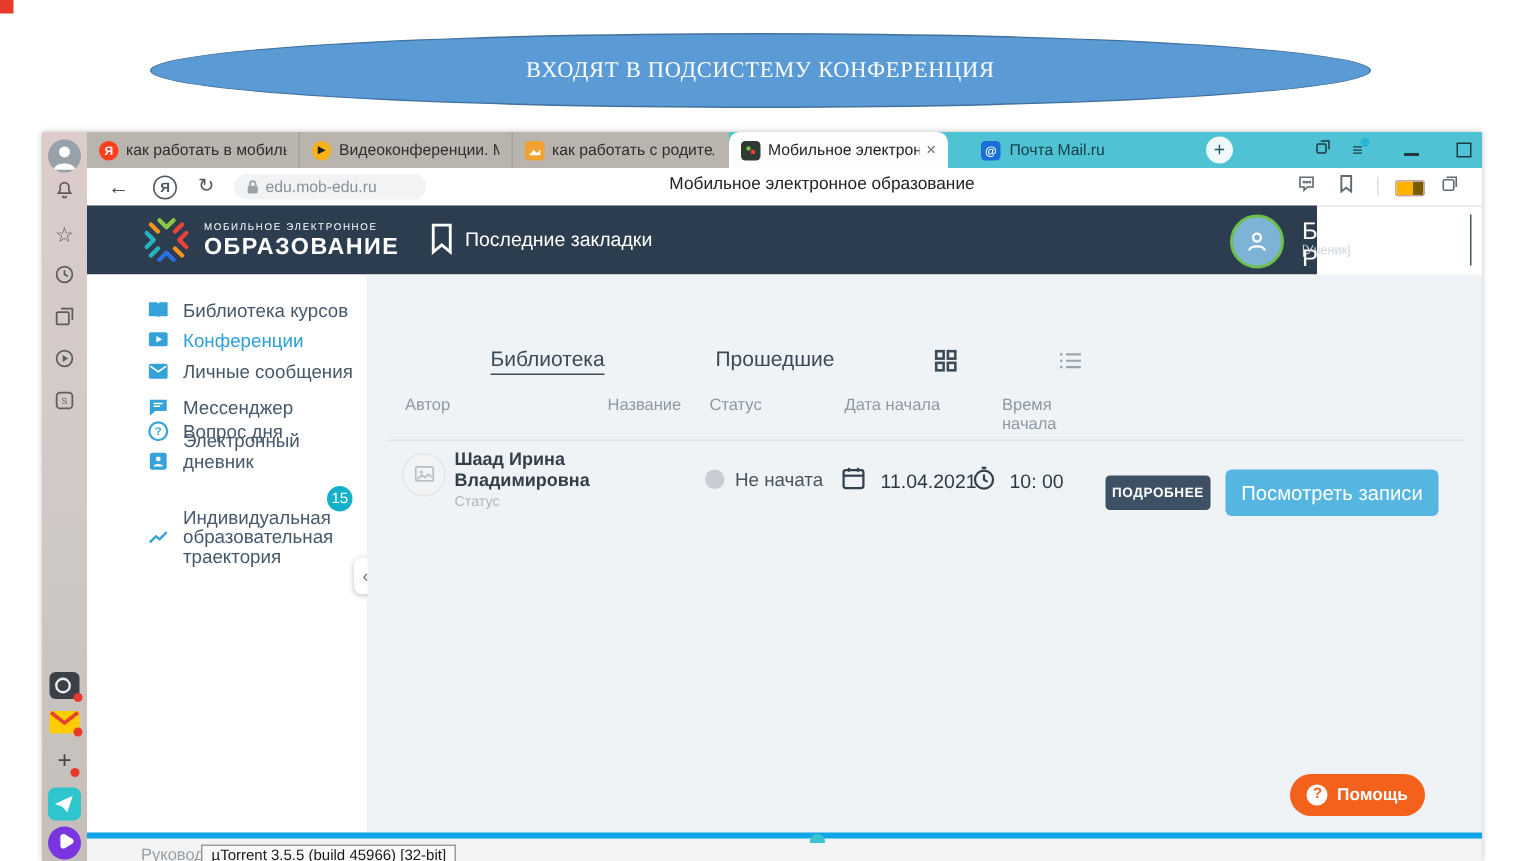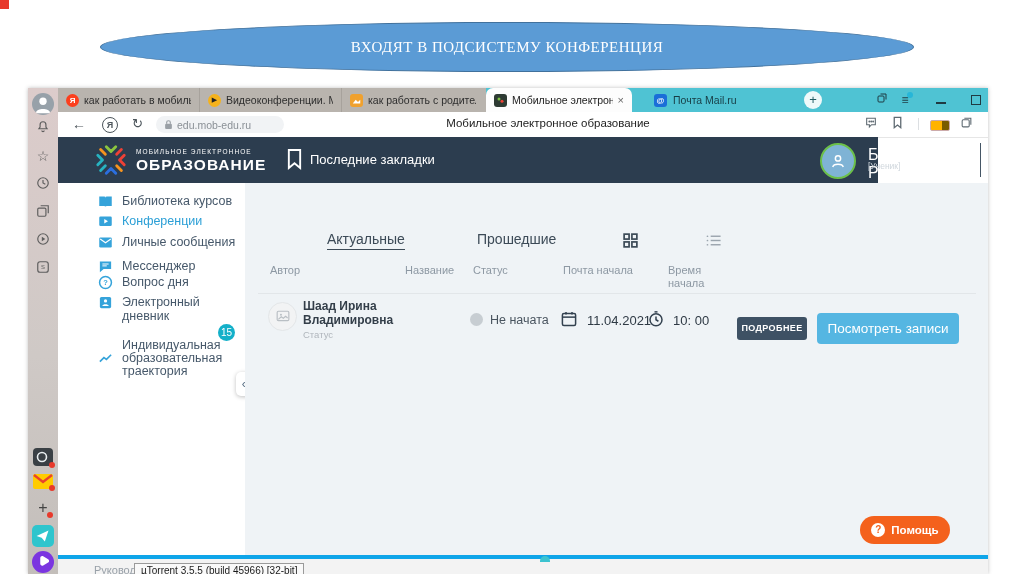--- a/index.html
+++ b/index.html
@@ -59,21 +59,21 @@
   .brand-line2{left:78px;top:19px;font-size:15.5px;font-weight:bold;letter-spacing:1px;color:#fff;}
   .bm-label{left:252px;top:15px;font-size:13px;color:#fff;}
   .user-avatar{left:762px;top:6px;width:32px;height:32px;border-radius:50%;background:#7fb3d5;border:2px solid #6cc04a;
         display:flex;align-items:center;justify-content:center;}
   .user-name{left:810px;top:9px;font-size:16px;color:#fff;}
   .user-role{left:810px;top:24px;font-size:8.5px;color:#cfd6dc;}
   .hdr-sep{left:922px;top:6px;width:1px;height:34px;background:#455666;}
 
   
   .app-sidebar{left:30px;top:95px;width:187px;height:372px;background:#fff;border-right:1px solid #dfe3e6;}
-  .menu-item{position:absolute;left:0;width:187px;height:20px;display:flex;align-items:flex-start;gap:9px;padding-left:40px;box-sizing:border-box;}
+  .menu-item{position:absolute;left:0;width:187px;height:20px;display:flex;align-items:flex-end;gap:9px;padding-left:40px;box-sizing:border-box;}
   .menu-item svg{flex:none;}
   .menu-label{font-size:12.5px;color:#46586a;}
   .menu-label.active{color:#2b9fd6;}
   .menu-blue{color:#35a3da;}
   .badge{left:160px;top:141px;width:17px;height:17px;border-radius:50%;background:#14b0c9;color:#fff;
         font-size:10px;line-height:17px;text-align:center;}
   .collapse-btn{left:208px;top:284px;width:18px;height:24px;background:#fff;border-radius:5px;
         box-shadow:0 1px 4px rgba(0,0,0,.25);color:#5b7186;font-size:12px;line-height:24px;text-align:center;}
 
   
@@ -367,21 +367,21 @@
             <polyline points="3,17 9.5,10.5 13.5,13.5 21,6" fill="none" stroke="currentColor" stroke-width="2.6"></polyline>
           </svg>
         <span class="menu-label" style="width:122px;line-height:13px">Индивидуальная образовательная траектория</span>
       </div>
       <div class="abs badge">15</div>
     </div>
     <div class="abs collapse-btn"><span>«</span></div>
 
     <div class="abs app-main">
 
-      <div class="abs viewtab active" style="left:82px">Актуальные</div>
+      <div class="abs viewtab active" style="left:82px">Библиотека</div>
       <div class="abs viewtab" style="left:232px">Прошедшие</div>
       <div class="abs" style="left:377px;top:49px">
         <svg width="17" height="17" viewBox="0 0 24 24" fill="none" stroke="#3c4a57" stroke-width="2.4">
             <rect x="3" y="3" width="7" height="7"></rect>
             <rect x="14" y="3" width="7" height="7"></rect>
             <rect x="3" y="14" width="7" height="7"></rect>
             <rect x="14" y="14" width="7" height="7"></rect>
           </svg>
       </div>
       <div class="abs" style="left:460px;top:50px">
@@ -391,21 +391,21 @@
             <circle cx="3.5" cy="10" r="1.2" fill="#9aa4ad" stroke="none"></circle>
             <line x1="8" y1="10" x2="22" y2="10"></line>
             <circle cx="3.5" cy="16" r="1.2" fill="#9aa4ad" stroke="none"></circle>
             <line x1="8" y1="16" x2="22" y2="16"></line>
           </svg>
       </div>
 
       <div class="abs th" style="left:25px">Автор</div>
       <div class="abs th" style="left:160px">Название</div>
       <div class="abs th" style="left:228px">Статус</div>
-      <div class="abs th" style="left:318px">Почта начала</div>
+      <div class="abs th" style="left:318px">Дата начала</div>
       <div class="abs th" style="left:423px;width:48px;line-height:13px">Время начала</div>
       <div class="abs tsep"></div>
 
       <div>
         <div class="abs row-avatar">
           <svg width="14" height="13" viewBox="0 0 24 22">
               <rect x="2" y="2" width="20" height="16" rx="2" fill="none" stroke="#b9bfc4" stroke-width="2"></rect>
               <circle cx="8.5" cy="8" r="1.7" fill="#b9bfc4"></circle>
               <path d="M4 16l5-4.5 3.5 2.5 4-3.5 3.5 3" fill="none" stroke="#b9bfc4" stroke-width="2"></path>
             </svg>

